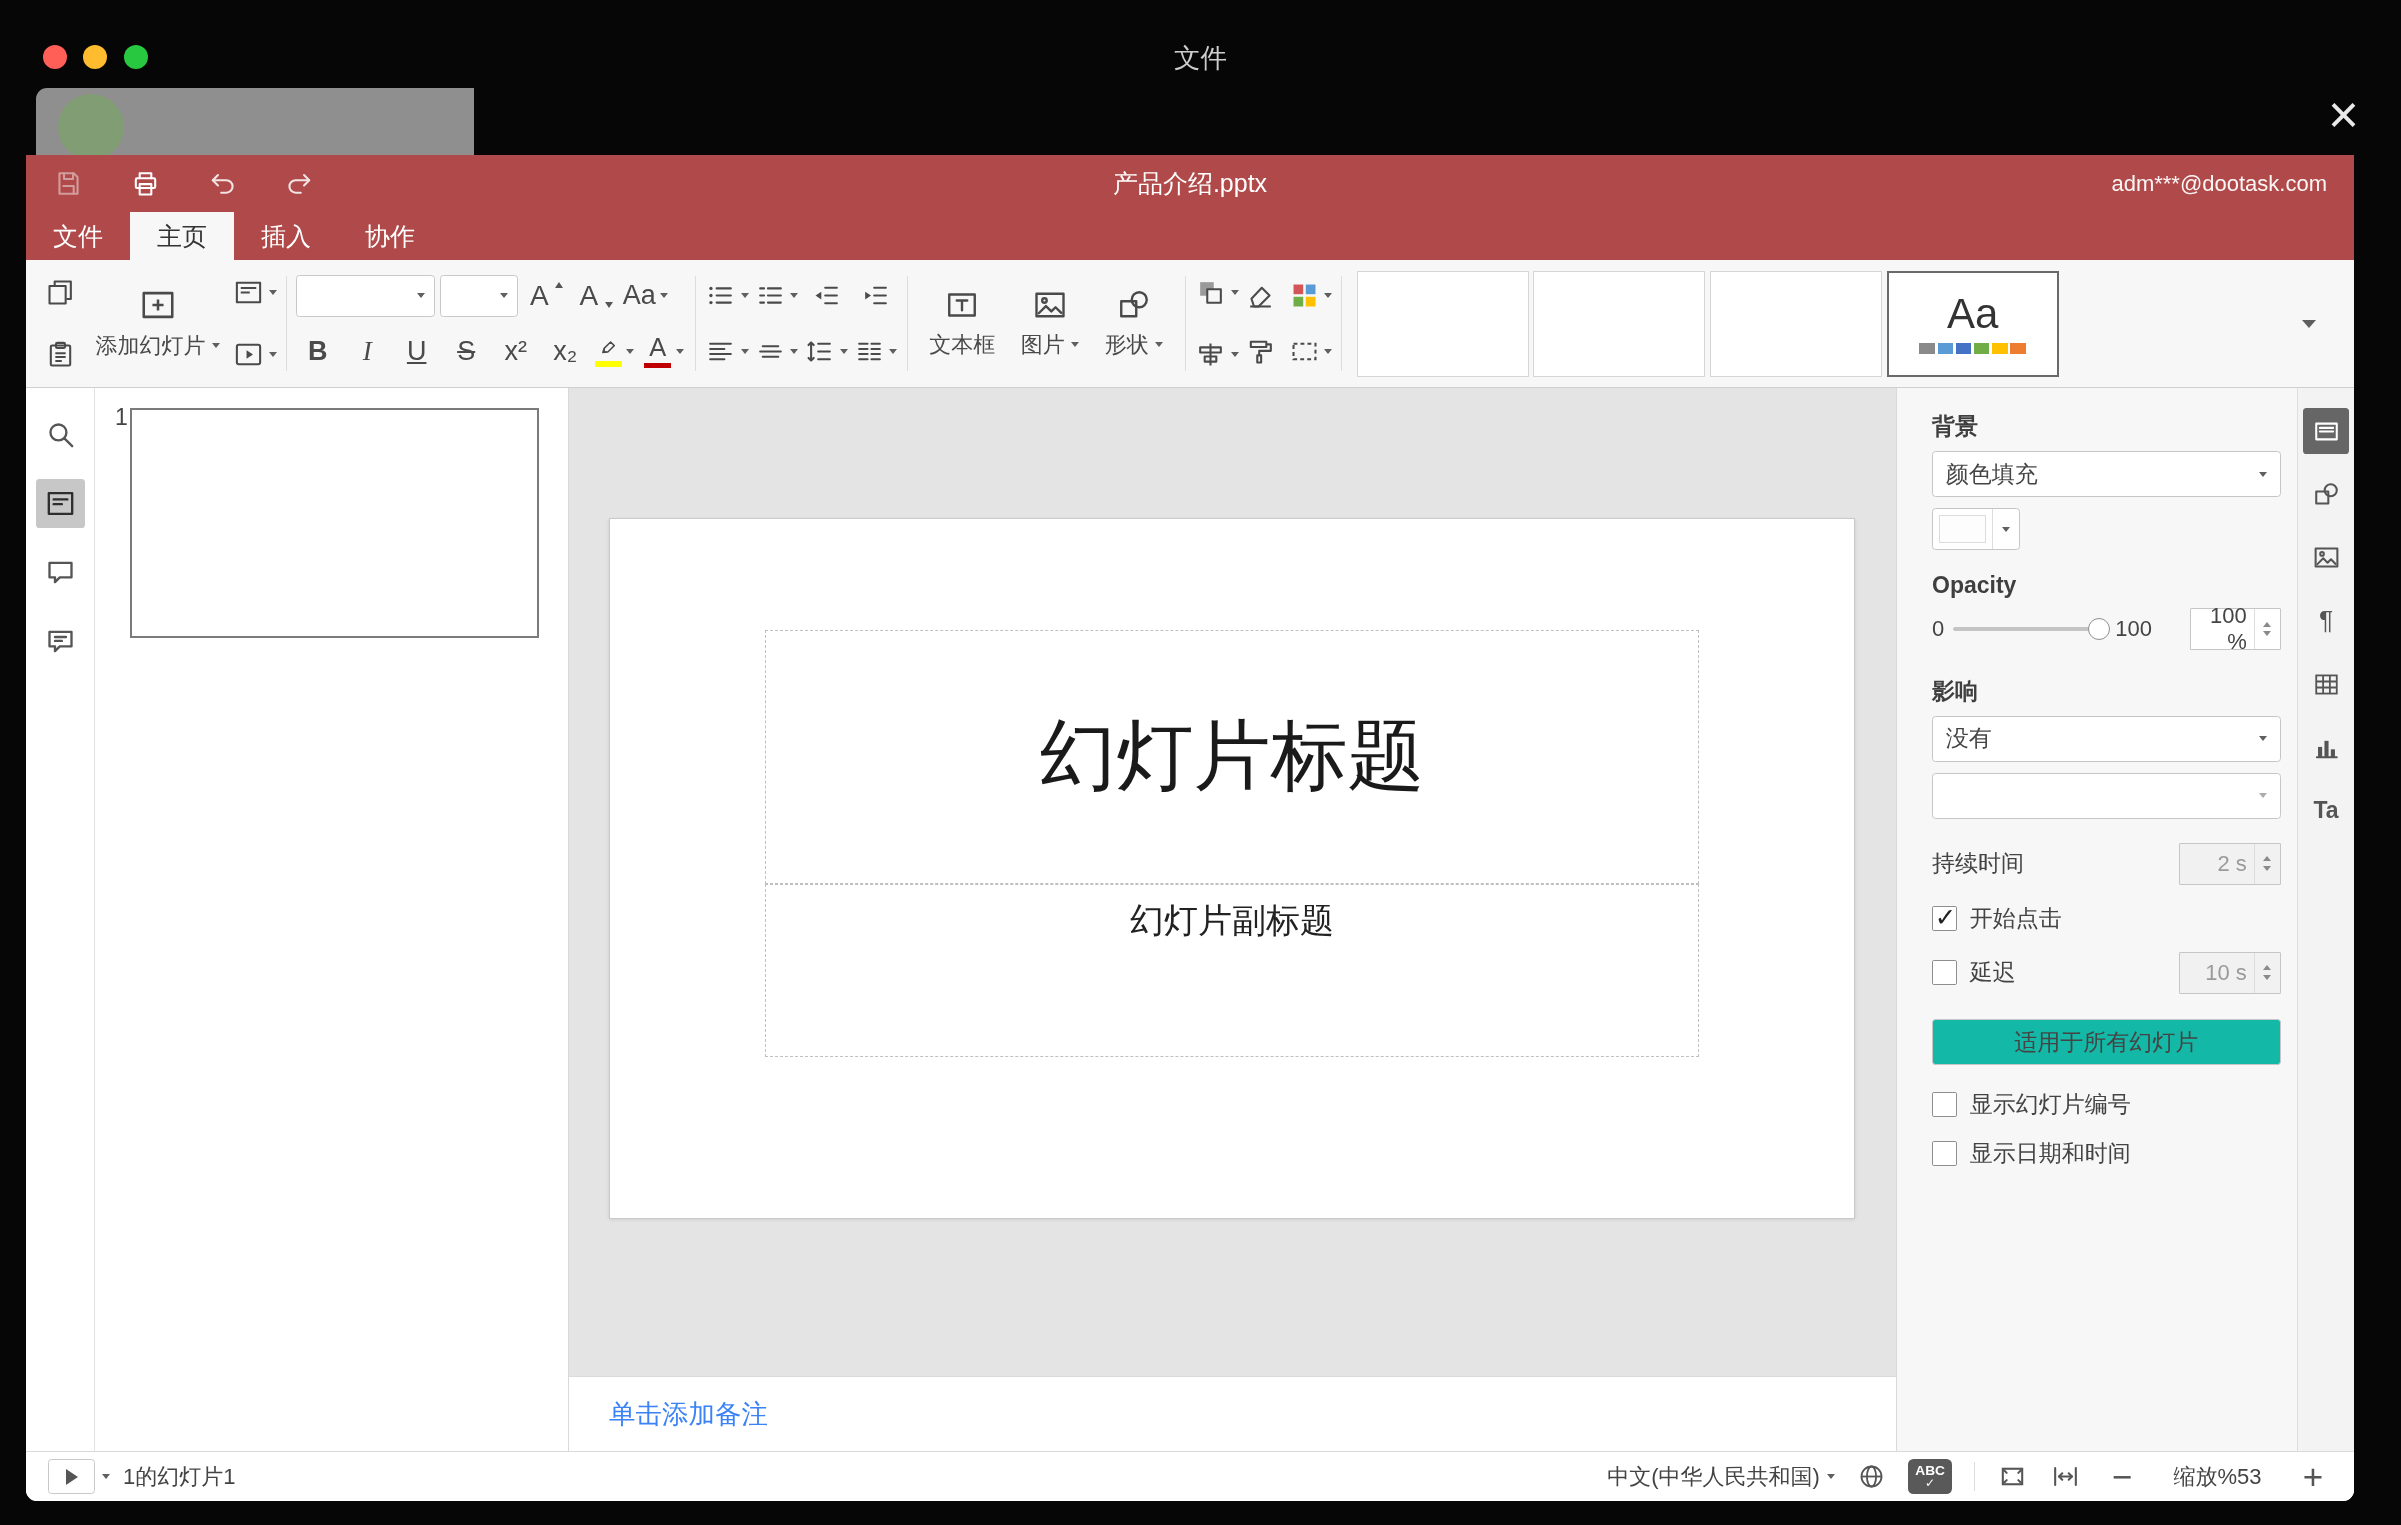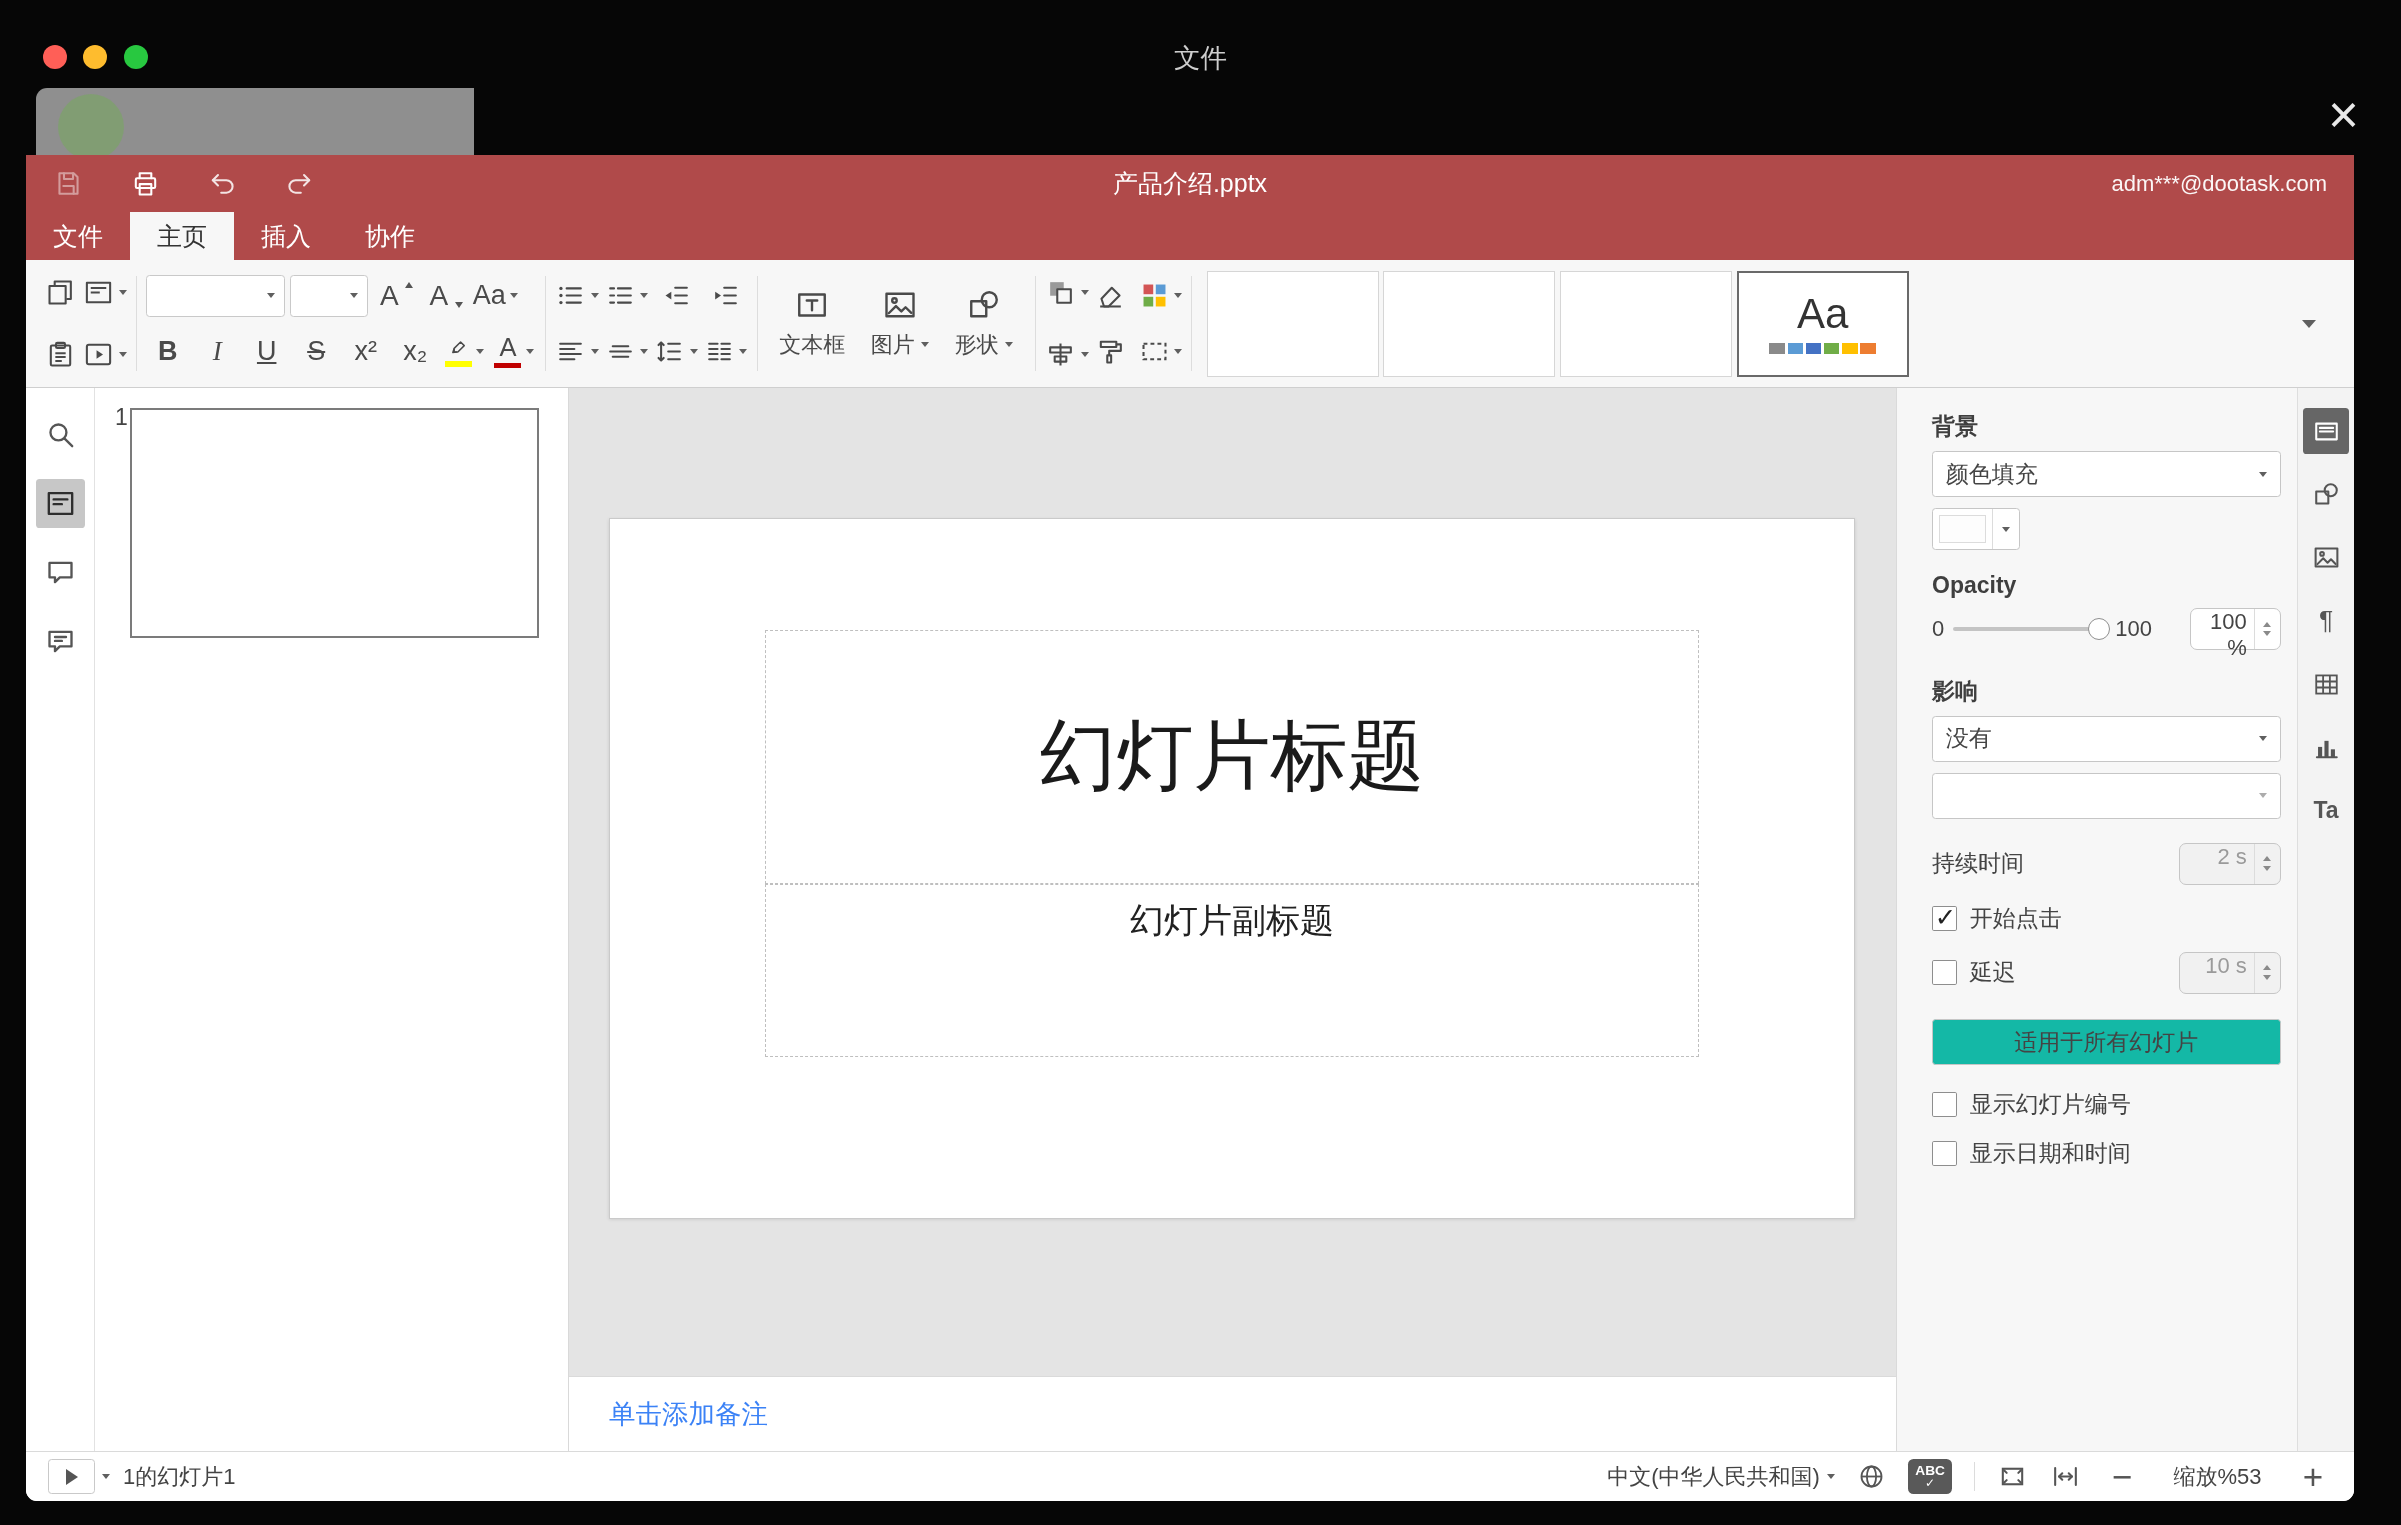--- a/index.html
+++ b/index.html
@@ -81,21 +81,21 @@
 .rpanel{width:401px;background:#F7F7F7;border-left:0.9px solid #DADADA;padding:23px 16.4px 0 35px;flex:none;font-size:23px}
 .rlabel{font-weight:bold;font-size:23px;margin-bottom:9px;color:#3f3f3f}
 .rsel{height:46px;background:#fff;border:0.9px solid #C6C6C6;border-radius:3.6px;display:flex;align-items:center;padding:0 12.8px;margin-bottom:11px}
 .rsel .chev{margin-left:auto}
 .colorbtn{width:88px;height:42px;border:0.9px solid #C6C6C6;border-radius:3.6px;background:#fff;display:flex;margin-bottom:22px;overflow:hidden}
 .colorbtn .sw{flex:1;margin:6.4px;background:#FDFDFD;border:0.9px solid #DCDCDC}
 .colorbtn .dd{width:27px;border-left:0.9px solid #DCDCDC;display:flex;align-items:center;justify-content:center}
 .sliderrow{display:flex;align-items:center;gap:9px;margin-bottom:25.5px;font-size:22px}
 .track{width:153px;height:4.6px;background:#C4C4C4;border-radius:2.7px;position:relative}
 .knob{position:absolute;right:-3.6px;top:50%;transform:translateY(-50%);width:22px;height:22px;border-radius:50%;background:#fff;border:1.8px solid #8F8F8F}
-.numin{height:42px;background:#fff;border:0.9px solid #C6C6C6;border-radius:7px;display:flex;font-size:22px;padding-left:9px;width:102px}
+.numin{height:42px;background:#fff;border:0.9px solid #C6C6C6;border-radius:1px;display:flex;align-items:center;font-size:22px;padding-left:9px;width:102px}
 .numin .val{flex:1;text-align:right}
 .numin .spin{width:25.5px;height:100%;border-left:0.9px solid #DCDCDC;margin-left:7.3px;display:flex;flex-direction:column;align-items:center;justify-content:center;gap:4.6px}
 .spin .up{width:0;height:0;border-left:4.6px solid transparent;border-right:4.6px solid transparent;border-bottom:5.5px solid #8a8a8a}
 .spin .dn{width:0;height:0;border-left:4.6px solid transparent;border-right:4.6px solid transparent;border-top:5.5px solid #8a8a8a}
 .numin.dis{background:#F1F1F1;color:#9a9a9a}
 .ml-auto{margin-left:auto}
 .rbtn{height:46px;border:0.9px solid #C6C6C6;border-radius:3.6px;background:#14b8a6;display:flex;align-items:center;justify-content:center;margin-bottom:24px;color:#444;width:100%}
 .rbtn.dis{color:#A3A3A3;background:#F3F3F3}
 .chkrow{display:flex;align-items:center;gap:12.8px;margin-bottom:18px}
 .cb{width:25px;height:25px;background:#fff;border:0.9px solid #8E8E8E;border-radius:1.8px;position:relative;flex:none}
@@ -194,20 +194,30 @@
       <button class="tbtn">
         <svg width="31" height="31" viewBox="0 0 24 24" fill="none" stroke="currentColor" stroke-width="1.6" stroke-linejoin="round">
             <rect x="4.5" y="5" width="15" height="15.5" rx="1"></rect>
             <rect x="8.5" y="3" width="7" height="4" rx="1"></rect>
             <path d="M8 11h8M8 14h8M8 17h5"></path>
           </svg>
       </button>
     </div>
 
     <div class="hgrp">
+      <button class="bigbtn">
+        <svg width="38" height="38" viewBox="0 0 24 24" fill="none" stroke="currentColor" stroke-width="1.6" stroke-linejoin="round">
+            <rect x="3" y="4.5" width="18" height="15"></rect>
+            <path d="M12 8.5v7M8.5 12h7"></path>
+          </svg>
+        <span class="lbl">
+            <span>添加幻灯片</span>
+            <span class="chev sm"></span>
+          </span>
+      </button>
       <div class="col2">
         <button class="tbtn">
           <svg width="31" height="31" viewBox="0 0 24 24" fill="none" stroke="currentColor" stroke-width="1.6" stroke-linejoin="round">
               <rect x="3" y="4.5" width="18" height="15"></rect>
               <path d="M6 8.5h12M6 12h7"></path>
             </svg>
           <span class="chev sm"></span>
         </button>
         <button class="tbtn">
           <svg width="31" height="31" viewBox="0 0 24 24" fill="none" stroke="currentColor" stroke-width="1.6" stroke-linejoin="round">

